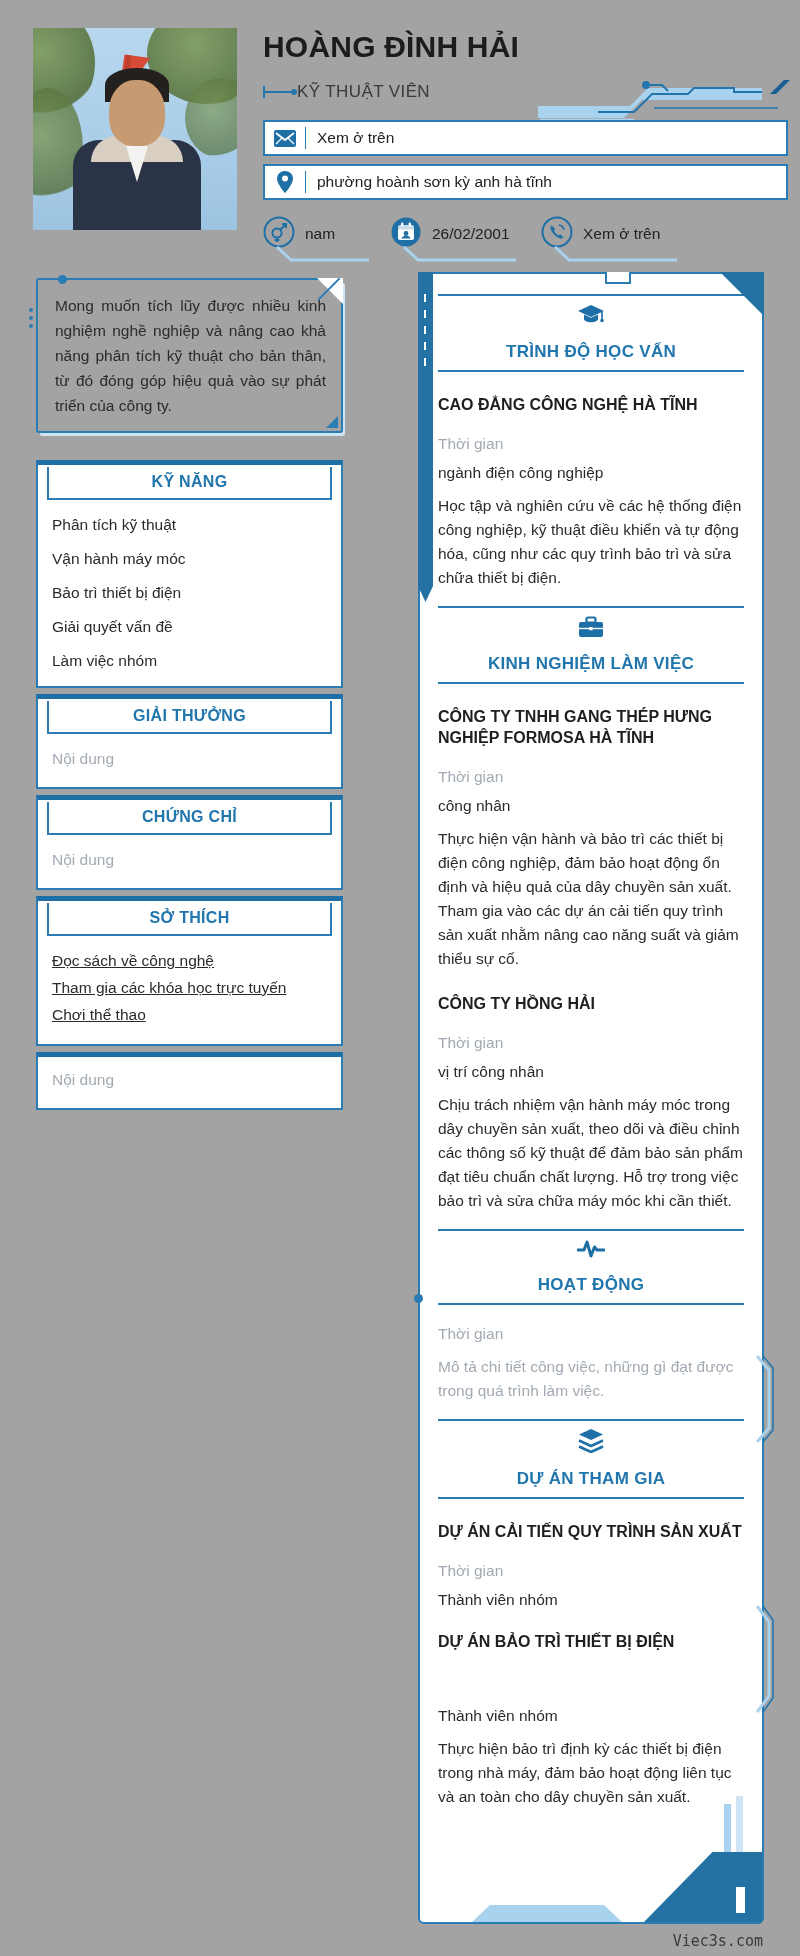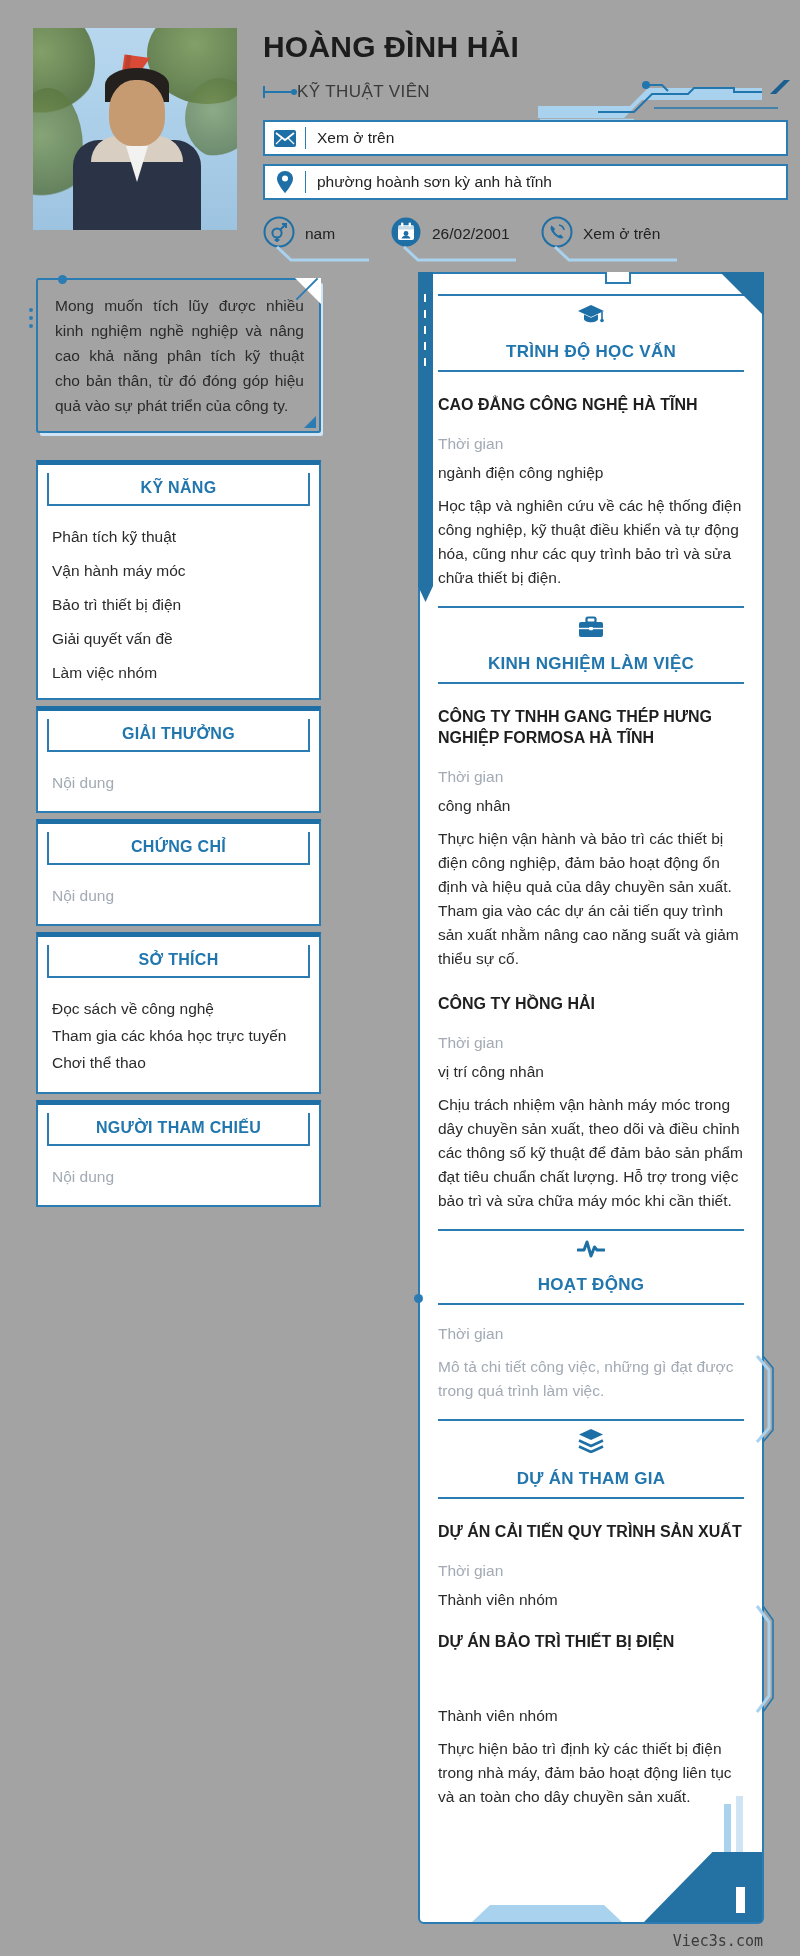--- a/index.html
+++ b/index.html
@@ -45,41 +45,41 @@
   .field.email{top:120px;} .field.addr{top:164px;}
 
   .inforow{position:absolute; left:263px; top:216px; width:525px; height:52px;}
   .info-item{position:absolute; top:0; display:flex; align-items:center; gap:10px;}
   .info-item .ival{font-size:15.5px; color:#222;}
   .ii-gender{left:0;} .ii-dob{left:127px;} .ii-phone{left:278px;}
   .swoosh{position:absolute; top:30px;}
   .sw-gender{left:8px;} .sw-dob{left:135px;} .sw-phone{left:286px;}
 
   
-  .left-col{position:absolute; left:36px; top:278px; width:285px;}
+  .left-col{position:absolute; left:36px; top:278px; width:307px;}
   .objective{position:relative; border:2px solid var(--blue2); border-radius:3px;
              padding:13px 15px 13px 17px; box-shadow:3px 4px 0 -1px var(--blue-pale);}
   .objective .obj-dot{position:absolute; left:20px; top:-5px; width:9px; height:9px; border-radius:50%; background:var(--blue2);}
   .objective .obj-cut{position:absolute; right:-2px; top:-2px; width:26px; height:26px; background:#fff;
                       clip-path:polygon(0 0,100% 0,100% 100%);}
   .objective .obj-diag{position:absolute; right:-3px; top:8px; width:30px; height:2px; background:var(--blue2); transform:rotate(-45deg);}
   .objective .obj-tri{position:absolute; right:3px; bottom:3px; width:0; height:0;
                       border-bottom:12px solid var(--blue2); border-left:12px solid transparent;}
   .objective .obj-dots{position:absolute; left:-9px; top:28px; display:flex; flex-direction:column; gap:4px;}
   .objective .obj-dots i{width:4px; height:4px; border-radius:50%; background:var(--blue2);}
   .objective p{font-size:15.5px; line-height:25px; color:var(--ink); text-align:justify;}
 
   .lsec{border:2px solid var(--blue2); border-top:5px solid #1d6fa5; margin-top:6px; background:#fff;}
   .lsec.first{margin-top:27px;}
-  .lsec-head{margin:8px 9px; border:2px solid var(--blue2); border-top:none; text-align:center;
+  .lsec-head{margin:2px 9px; border:2px solid var(--blue2); border-top:none; text-align:center;
              font-size:16px; font-weight:bold; color:var(--blue); padding:6px 0 7px; letter-spacing:.3px;}
   .lsec-body{padding:12px 14px 13px;}
   .lsec-body .li{font-size:15.5px; color:var(--ink); line-height:21px; margin-bottom:13px;}
   .lsec-body .li:last-child{margin-bottom:2px;}
-  .lsec-body .li.tight{margin-bottom:6px;}
+  .lsec-body .li.tight{margin-bottom:6px;text-decoration:underline;}
   .placeholder{font-size:15.5px; color:var(--muted); padding:2px 0 6px;}
 
   
   .rpanel{position:absolute; left:418px; top:272px; width:346px; height:1652px;
           border:2px solid var(--blue2); border-radius:6px; background:#fff;}
   .ribbon{position:absolute; left:-2px; top:-2px; width:15px; height:330px; background:#2471a3;
           clip-path:polygon(0 0,100% 0,100% calc(100% - 16px),50% 100%,0 calc(100% - 16px));}
   .ribbon i{position:absolute; left:6px; top:22px; width:2px; height:80px;
             background:repeating-linear-gradient(180deg,#fff 0 8px,transparent 8px 16px);}
   .notch{position:absolute; top:-2px; left:185px; width:26px; height:12px; background:#fff;
@@ -267,21 +267,20 @@
     <div class="lsec">
       <div class="lsec-head">SỞ THÍCH</div>
       <div class="lsec-body">
         <div class="li tight">Đọc sách về công nghệ</div>
         <div class="li tight">Tham gia các khóa học trực tuyến</div>
         <div class="li tight">Chơi thể thao</div>
       </div>
     </div>
 
     <div class="lsec">
-      <div class="lsec-head">NGƯỜI THAM CHIẾU</div>
       <div class="lsec-body">
         <div class="placeholder">Nội dung</div>
       </div>
     </div>
   </div>
 
   <div class="rpanel">
     <div class="ribbon">
         <i></i>
       </div>

